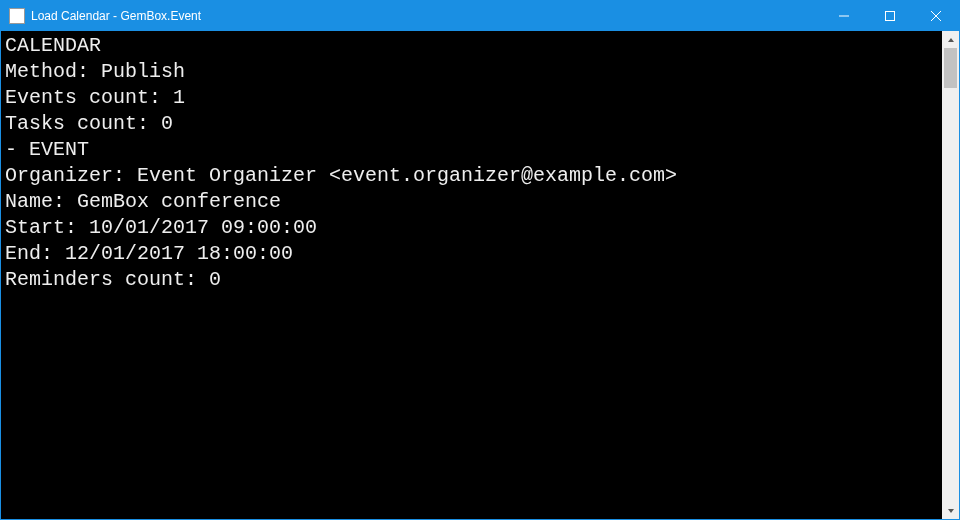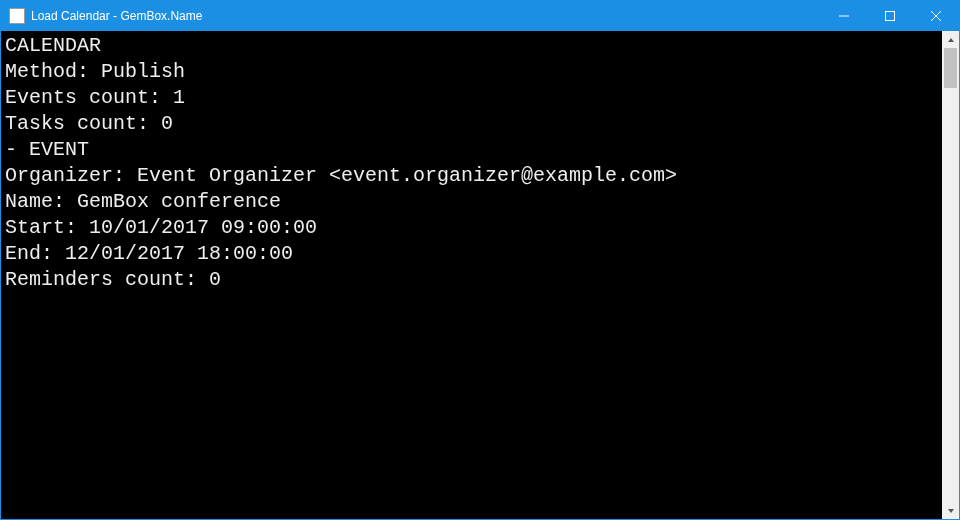--- a/index.html
+++ b/index.html
@@ -90,21 +90,21 @@
       height: 40px;
       background: #c2c2c2;
     }
     .line { display: block; }
   </style>
 </head>
 <body>
 
 <div class="titlebar">
   <span class="app-icon"></span>
-  <span class="title-text">Load Calendar - GemBox.Name</span>
+  <span class="title-text">Load Calendar - GemBox.Event</span>
   <span class="spacer"></span>
   <div class="win-controls">
     <div class="win-btn">
       <svg viewBox="0 0 10 10">
           <rect x="0" y="4.5" width="10" height="1" fill="#fff"></rect>
         </svg>
     </div>
     <div class="win-btn">
       <svg viewBox="0 0 10 10">
           <rect x="0.5" y="0.5" width="9" height="9" fill="none" stroke="#fff" stroke-width="1"></rect>

